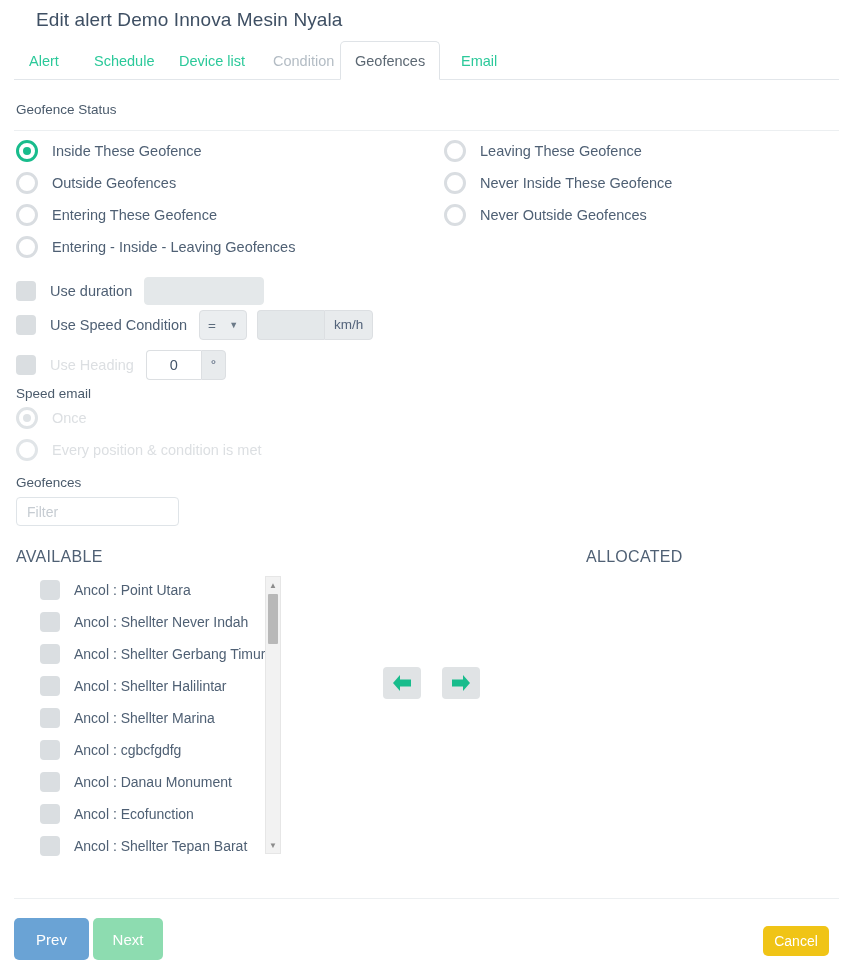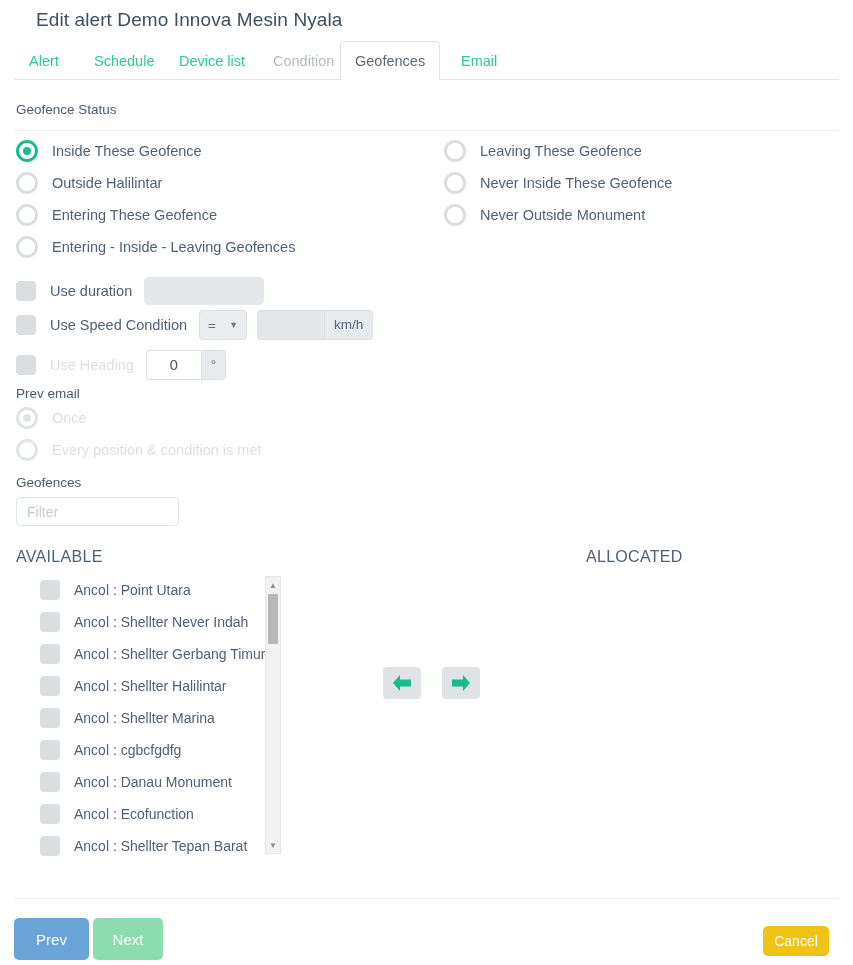--- a/index.html
+++ b/index.html
@@ -181,42 +181,42 @@
 
   <div class="sect-label" style="left:16px; top:102px">Geofence Status</div>
   <div class="hrule" style="top:130px"></div>
 
   <div class="radio-row" style="left:16px; top:140px">
     <span class="radio on"></span>
     <span class="radio-label">Inside These Geofence</span>
   </div>
   <div class="radio-row" style="left:16px; top:172px">
     <span class="radio"></span>
-    <span class="radio-label">Outside Halilintar</span>
+    <span class="radio-label">Outside Geofences</span>
   </div>
   <div class="radio-row" style="left:16px; top:204px">
     <span class="radio"></span>
     <span class="radio-label">Entering These Geofence</span>
   </div>
   <div class="radio-row" style="left:16px; top:236px">
     <span class="radio"></span>
     <span class="radio-label">Entering - Inside - Leaving Geofences</span>
   </div>
 
   <div class="radio-row" style="left:444px; top:140px">
     <span class="radio"></span>
     <span class="radio-label">Leaving These Geofence</span>
   </div>
   <div class="radio-row" style="left:444px; top:172px">
     <span class="radio"></span>
     <span class="radio-label">Never Inside These Geofence</span>
   </div>
   <div class="radio-row" style="left:444px; top:204px">
     <span class="radio"></span>
-    <span class="radio-label">Never Outside Monument</span>
+    <span class="radio-label">Never Outside Geofences</span>
   </div>
 
   <div class="chk-row" style="left:16px; top:277px">
     <span class="chk"></span>
     <span class="chk-label">Use duration</span>
     <span class="inp-disabled" style="width:120px; margin-left:12px"></span>
   </div>
 
   <div class="chk-row" style="left:16px; top:310px">
     <span class="chk"></span>
@@ -235,21 +235,21 @@
     <span class="chk"></span>
     <span class="chk-label dis">Use Heading</span>
     <span class="inputgroup" style="margin-left:12px">
       <span class="ig-field white" style="width:55px">
         <input type="text" value="0" style="">
       </span>
       <span class="ig-addon" style="width:25px; padding:0">°</span>
     </span>
   </div>
 
-  <div class="sect-label" style="left:16px; top:386px; font-weight:400">Prev email</div>
+  <div class="sect-label" style="left:16px; top:386px; font-weight:400">Speed email</div>
   <div class="radio-row" style="left:16px; top:407px">
     <span class="radio dis on"></span>
     <span class="radio-label dis">Once</span>
   </div>
   <div class="radio-row" style="left:16px; top:439px">
     <span class="radio dis"></span>
     <span class="radio-label dis">Every position &amp; condition is met</span>
   </div>
 
   <div class="sect-label" style="left:16px; top:475px">Geofences</div>

